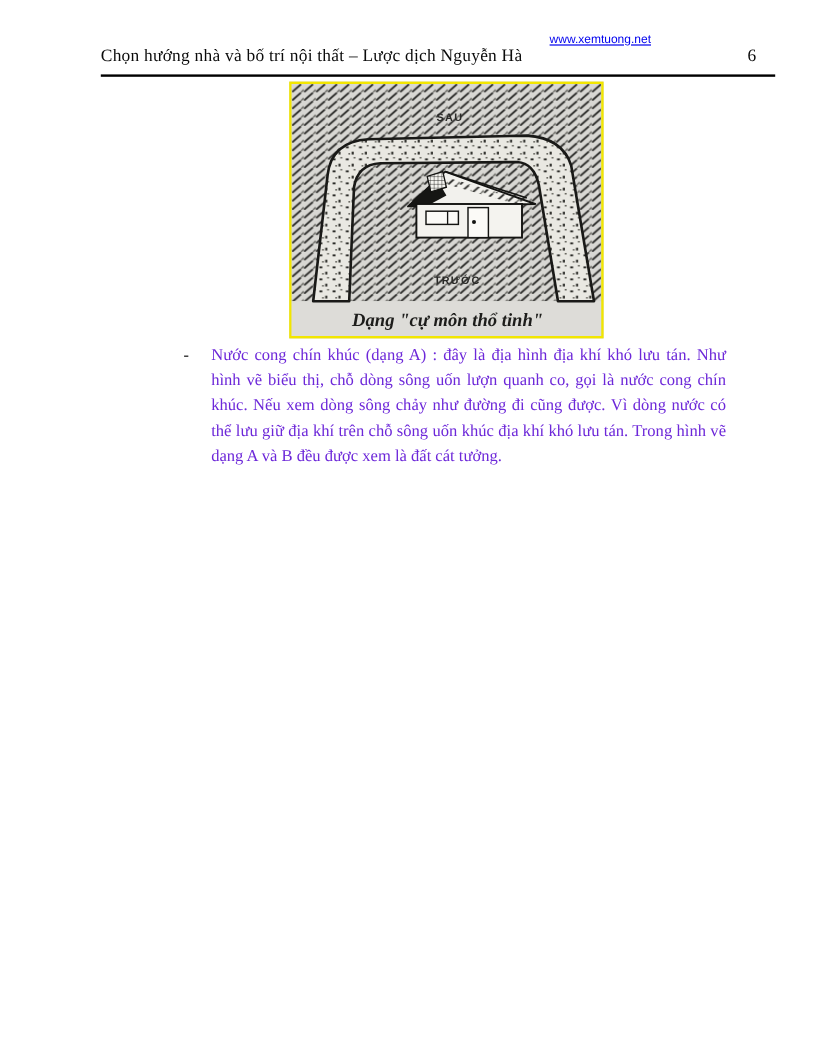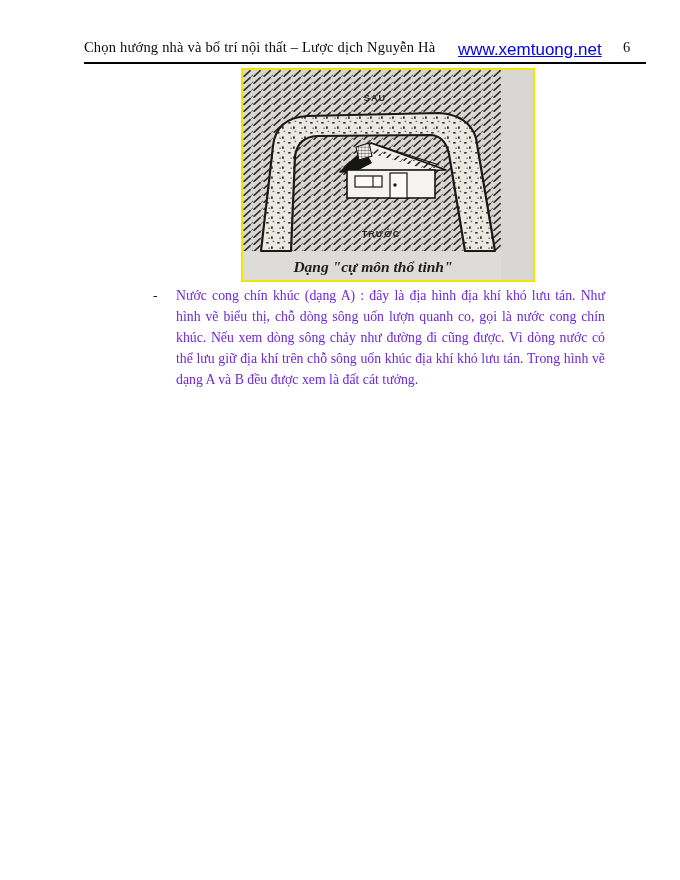--- a/index.html
+++ b/index.html
@@ -6,34 +6,34 @@
   body{background:#ffffff;font-family:"Liberation Serif",serif;}
   .page{
     position:relative;width:680px;height:880px;background:#ffffff;overflow:hidden;margin-left:24px;
   }
   
   .header-title{
     position:absolute;left:60px;top:39px;
     font-size:14.5px;color:#0b0b0b;letter-spacing:.2px;white-space:nowrap;
   }
   .header-link{
-    position:absolute;left:434px;top:40px;
-    font-family:"Liberation Sans",sans-serif;font-size:17px;
+    position:absolute;left:434px;top:28px;
+    font-family:"Liberation Sans",sans-serif;font-size:10px;
     color:#0000ee;text-decoration:underline;white-space:nowrap;cursor:pointer;
   }
   .header-page-num{
     position:absolute;left:599px;top:39px;
     font-size:14.5px;color:#0b0b0b;
   }
   .header-rule{
     position:absolute;left:60px;top:62px;width:562px;height:2px;background:#000;
   }
   
   .figure-frame{
-    position:absolute;left:217px;top:68px;width:294px;height:214px;
+    position:absolute;left:217px;top:68px;width:262px;height:214px;
     box-sizing:border-box;border:2px solid #f2e600;background:#d8d7d3;
   }
   .figure-frame svg{display:block;}
   
   .list-item{
     position:absolute;left:129px;top:286px;width:452px;
     display:flex;align-items:flex-start;
   }
   .list-marker{
     width:23px;flex:0 0 23px;

